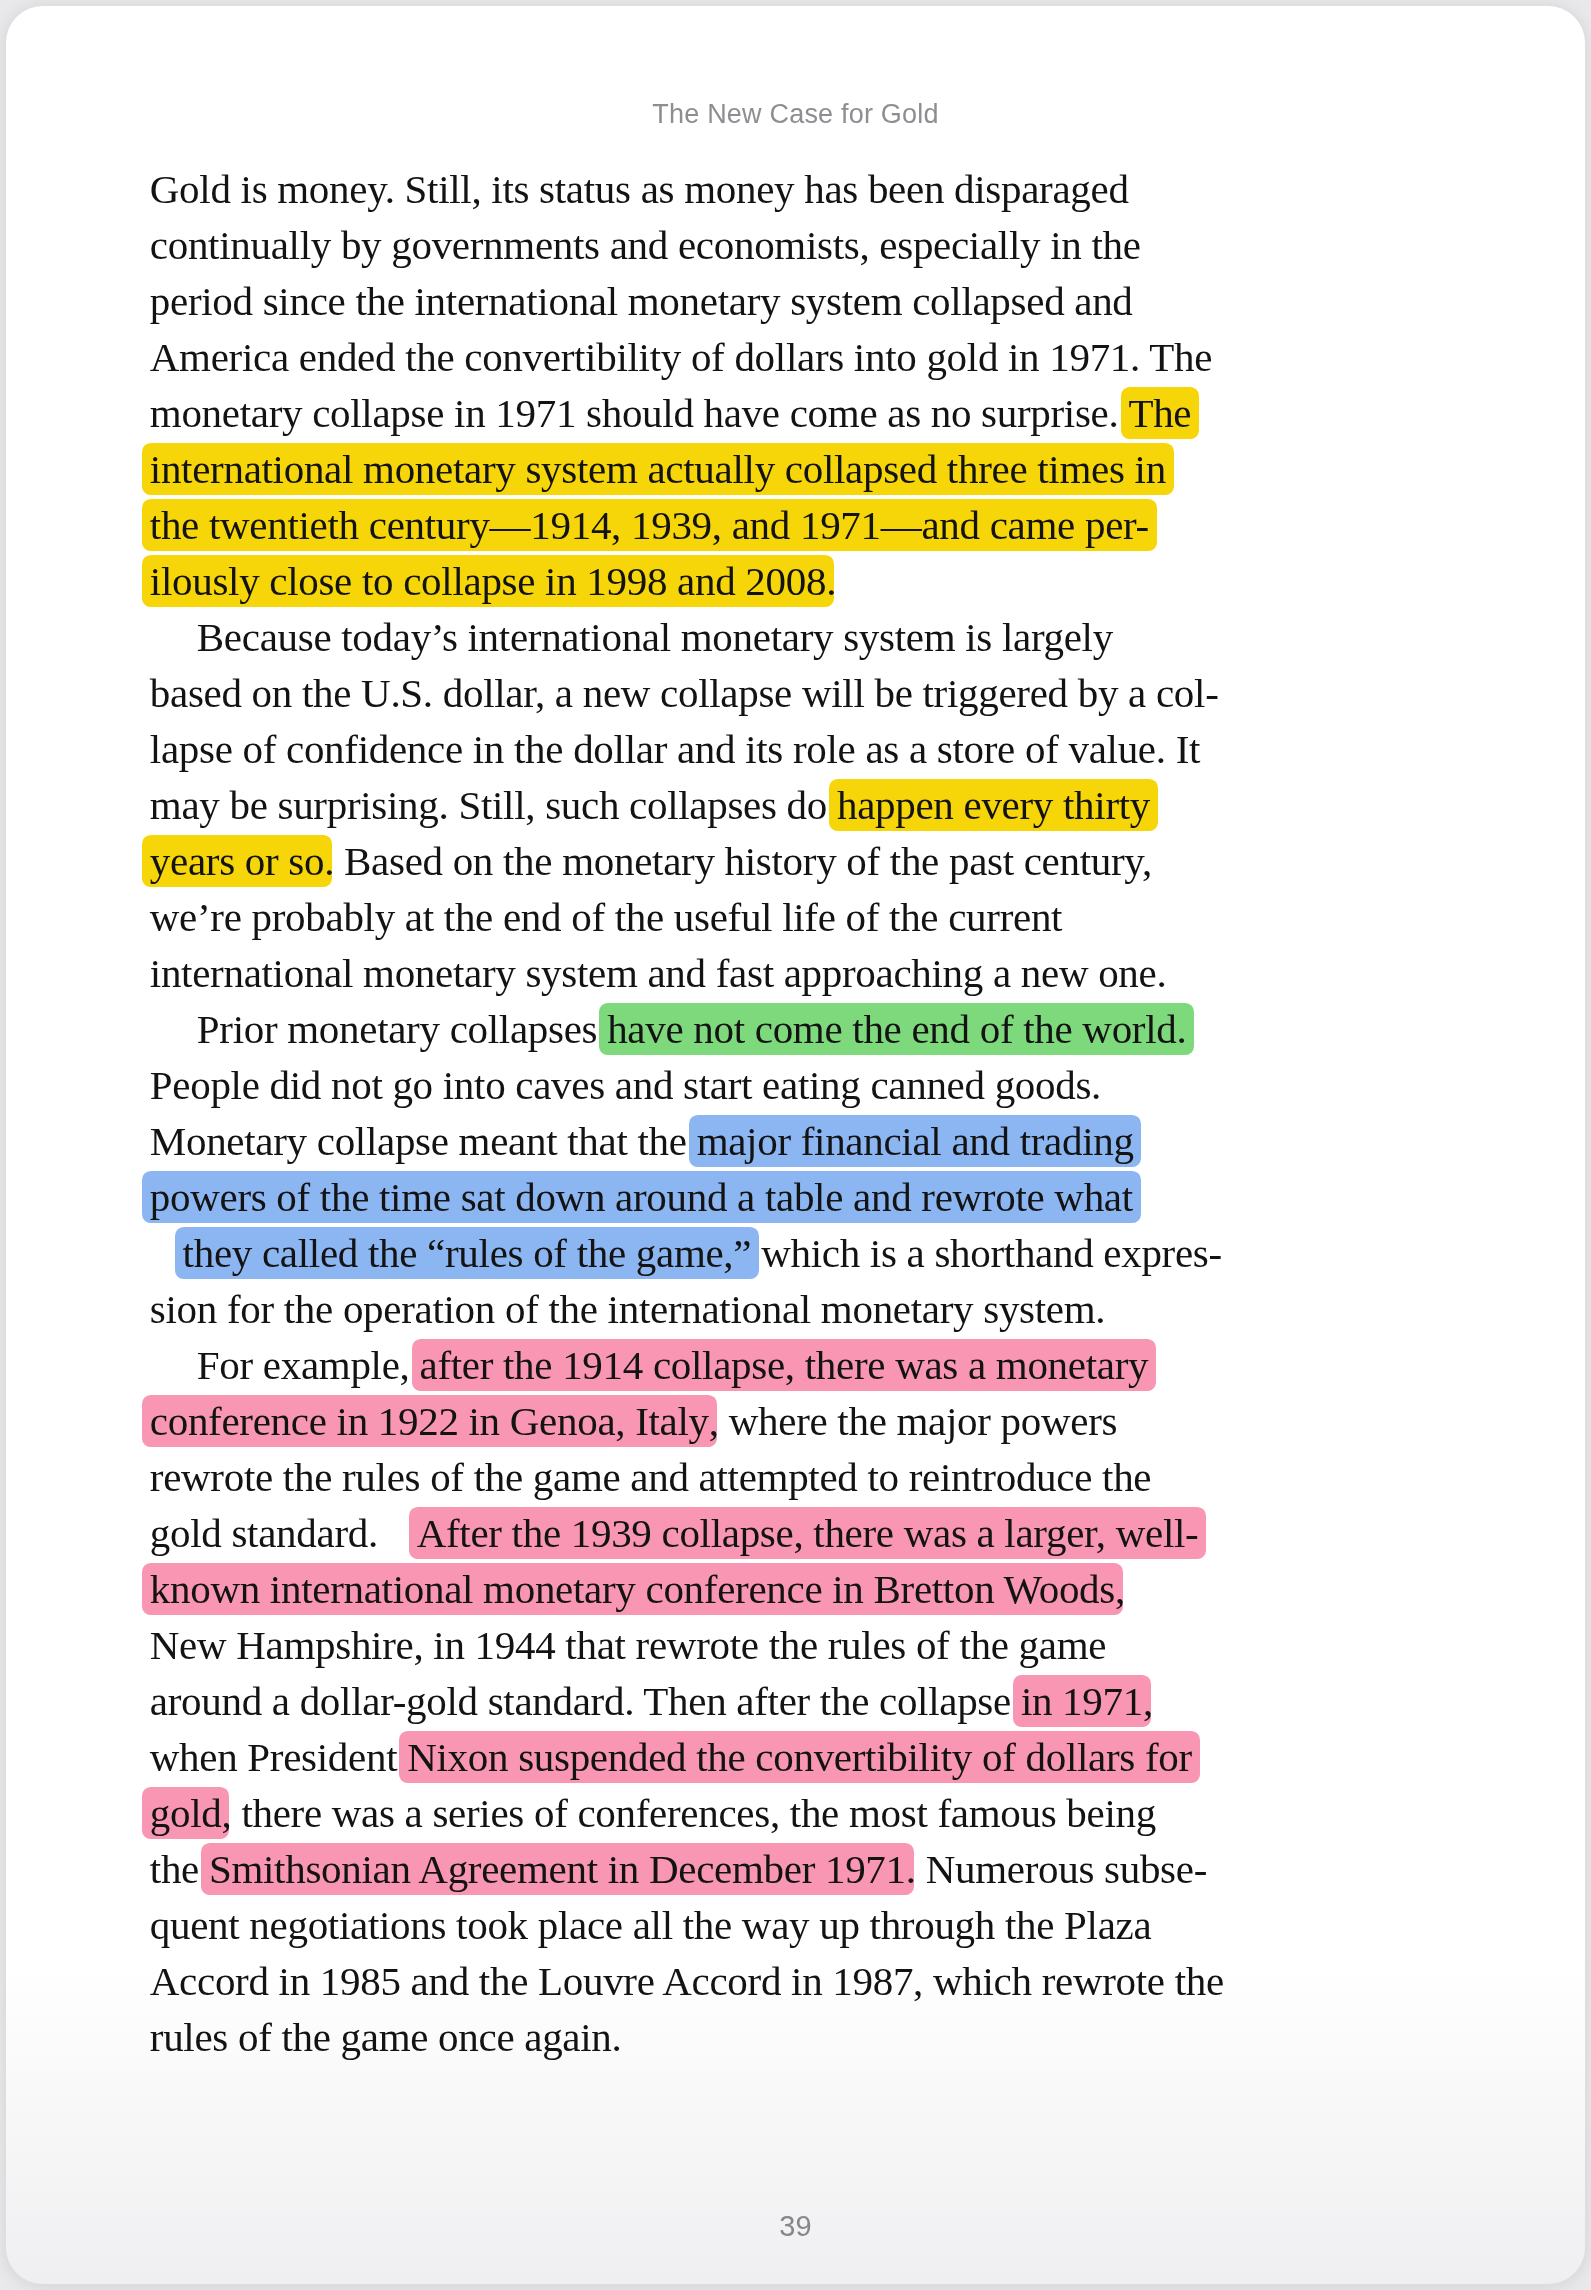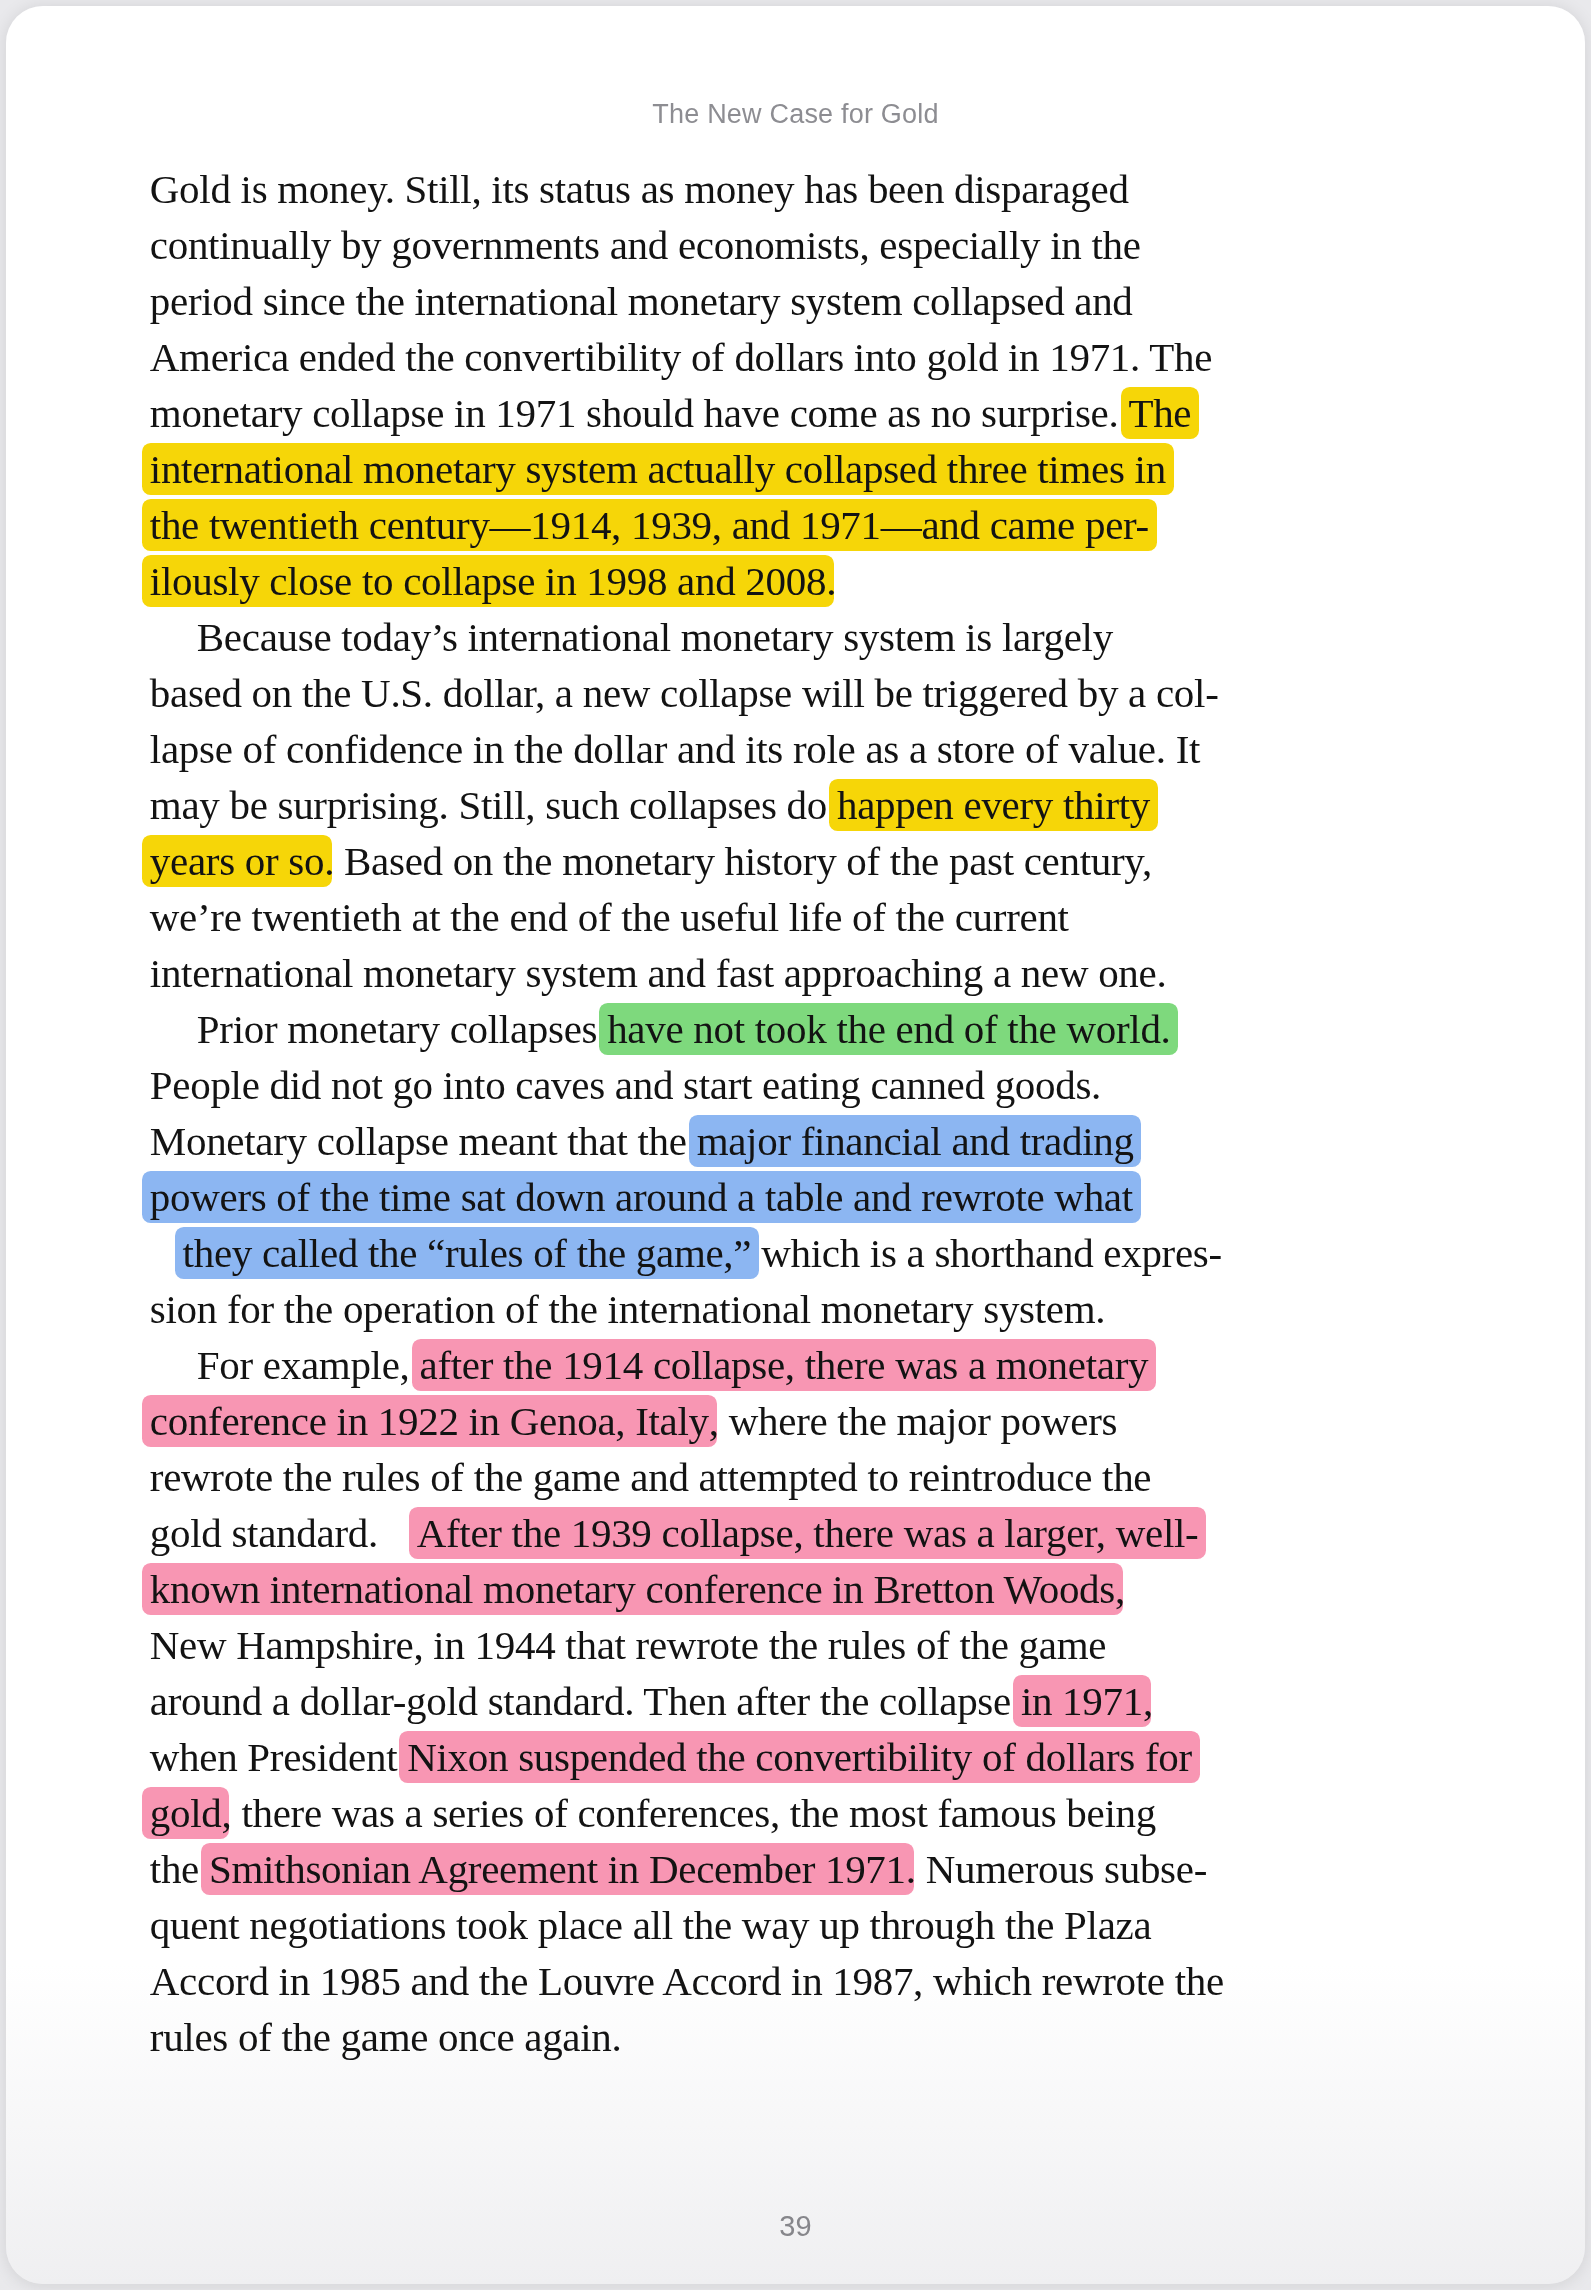--- a/index.html
+++ b/index.html
@@ -76,25 +76,25 @@
         <div class="line"><span class="hl" style="background-color: rgb(246, 214, 8);">international monetary system actually collapsed three times in</span></div>
         <div class="line"><span class="hl" style="background-color: rgb(246, 214, 8);">the twentieth century—1914, 1939, and 1971—and came per-</span></div>
         <div class="line"><span class="hl" style="background-color: rgb(246, 214, 8);">ilously close to collapse in 1998 and 2008</span><span>.</span></div>
       </div>
       <div>
         <div class="line indent"><span>Because today’s international monetary system is largely</span></div>
         <div class="line"><span>based on the U.S. dollar, a new collapse will be triggered by a col-</span></div>
         <div class="line"><span>lapse of confidence in the dollar and its role as a store of value. It</span></div>
         <div class="line"><span>may be surprising. Still, such collapses do </span><span class="hl" style="background-color: rgb(246, 214, 8);">happen every thirty</span></div>
         <div class="line"><span class="hl" style="background-color: rgb(246, 214, 8);">years or so</span><span>. Based on the monetary history of the past century,</span></div>
-        <div class="line"><span>we’re twentieth at the end of the useful life of the current</span></div>
+        <div class="line"><span>we’re probably at the end of the useful life of the current</span></div>
         <div class="line"><span>international monetary system and fast approaching a new one.</span></div>
       </div>
       <div>
-        <div class="line indent"><span>Prior monetary collapses </span><span class="hl" style="background-color: rgb(126, 217, 125);">have not took the end of the world.</span></div>
+        <div class="line indent"><span>Prior monetary collapses </span><span class="hl" style="background-color: rgb(126, 217, 125);">have not come the end of the world.</span></div>
         <div class="line"><span>People did not go into caves and start eating canned goods.</span></div>
         <div class="line"><span>Monetary collapse meant that the </span><span class="hl" style="background-color: rgb(140, 182, 242);">major financial and trading</span></div>
         <div class="line"><span class="hl" style="background-color: rgb(140, 182, 242);">powers of the time sat down around a table and rewrote what</span></div>
         <div class="line"><span class="hl" style="background-color: rgb(140, 182, 242); margin-left: 25px;">they called the “rules of the game,”</span><span> which is a shorthand expres-</span></div>
         <div class="line"><span>sion for the operation of the international monetary system.</span></div>
       </div>
       <div>
         <div class="line indent"><span>For example, </span><span class="hl" style="background-color: rgb(248, 150, 179);">after the 1914 collapse, there was a monetary</span></div>
         <div class="line"><span class="hl" style="background-color: rgb(248, 150, 179);">conference in 1922 in Genoa, Italy</span><span>, where the major powers</span></div>
         <div class="line"><span>rewrote the rules of the game and attempted to reintroduce the</span></div>

